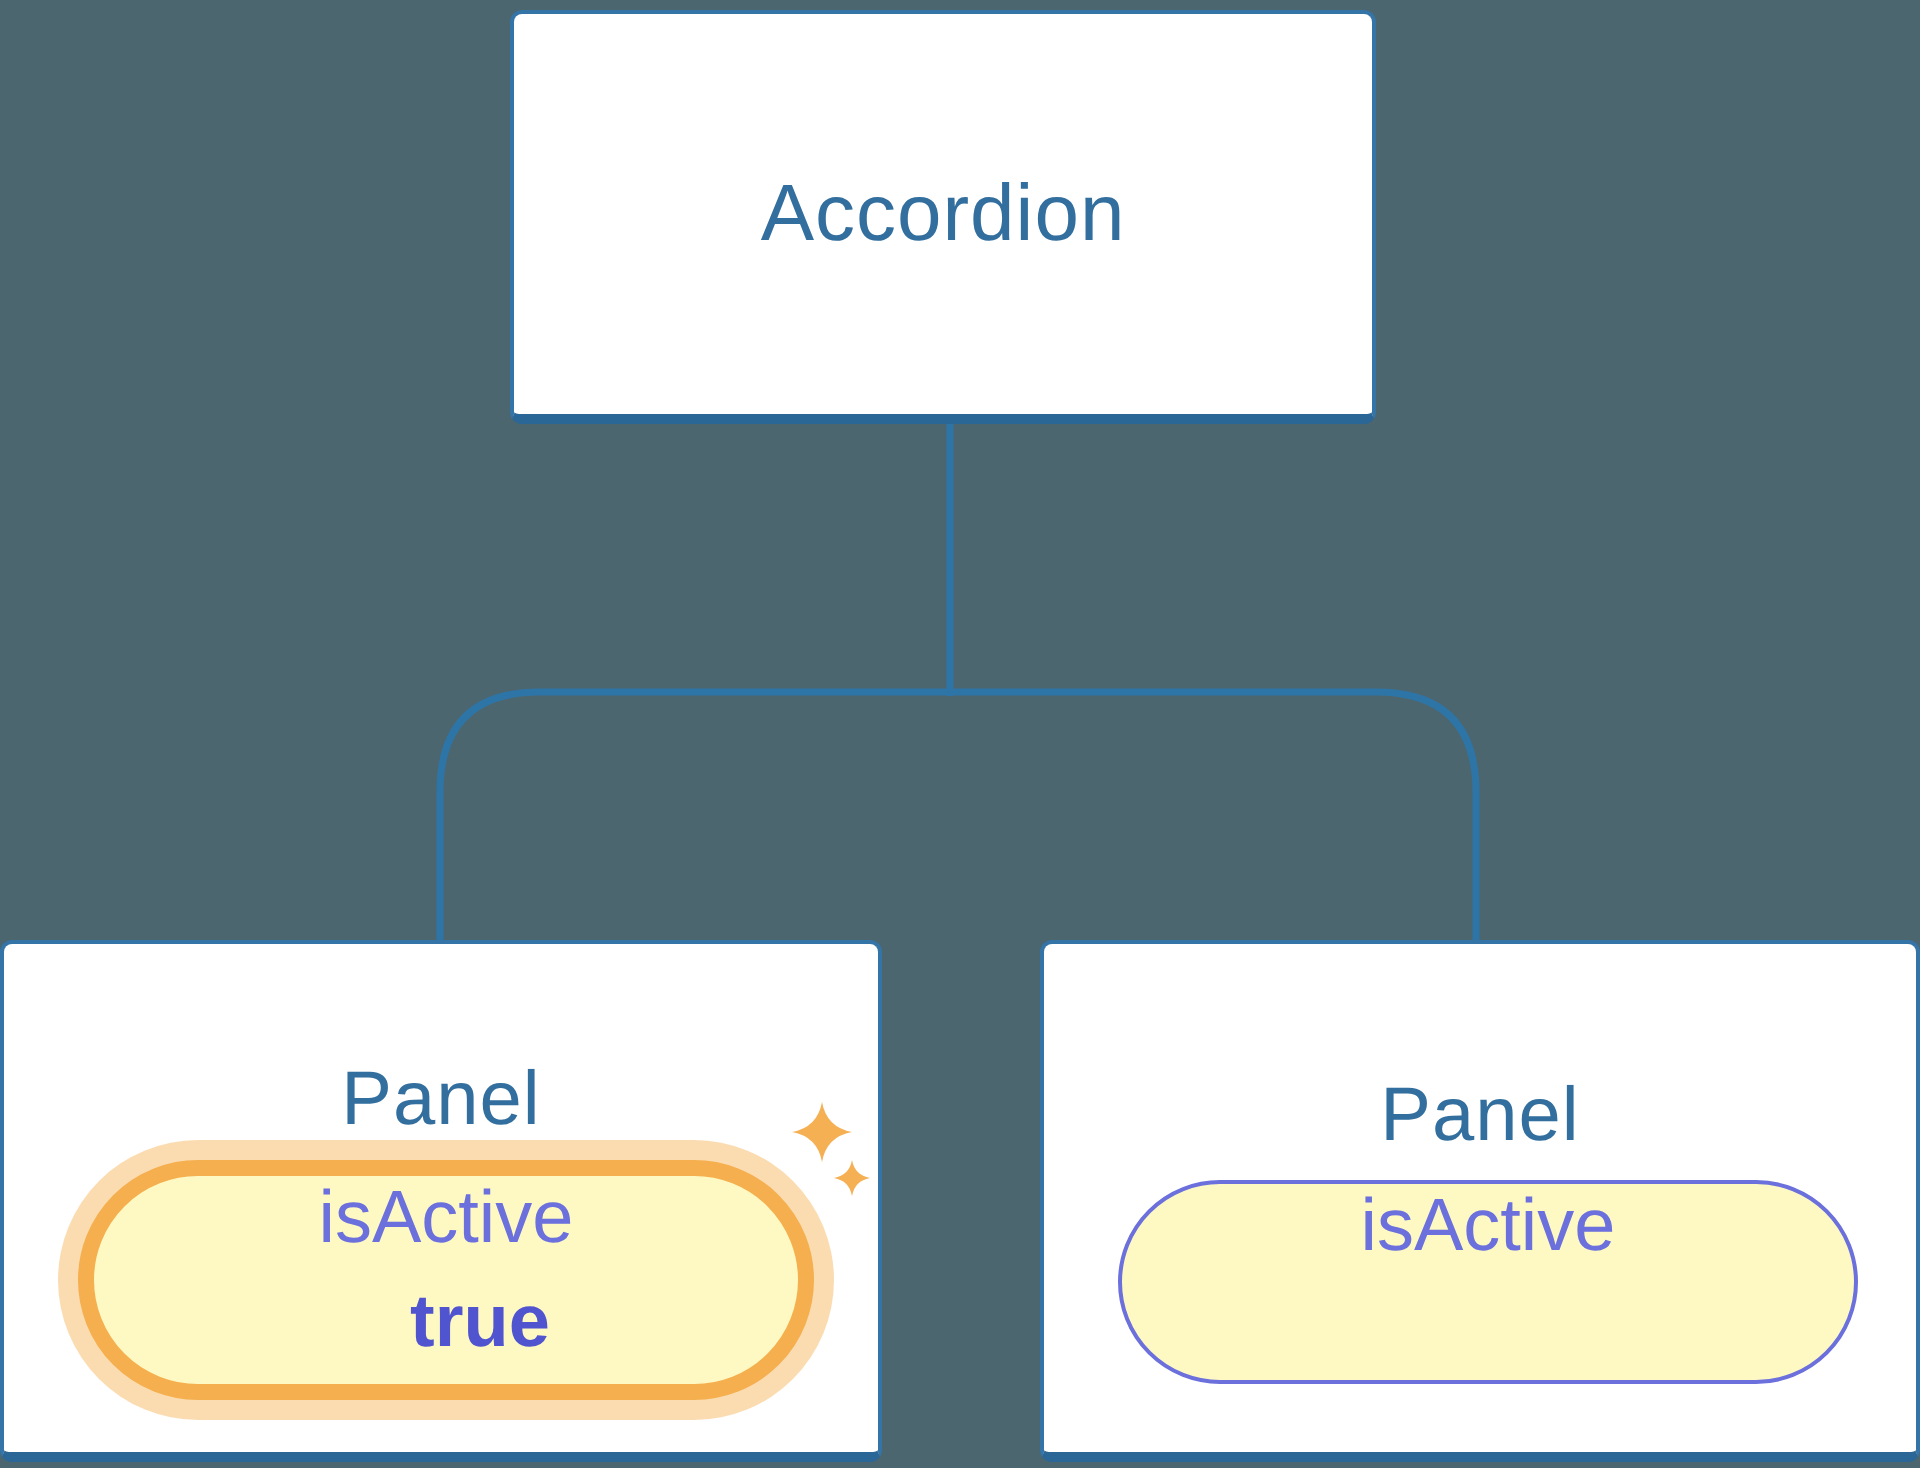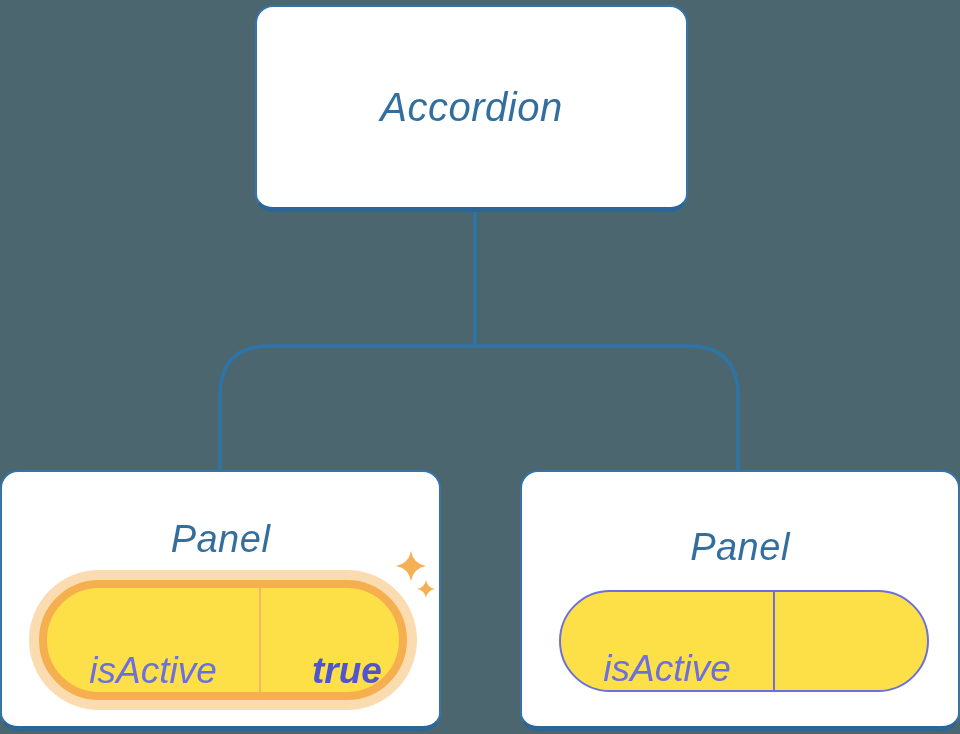--- a/index.html
+++ b/index.html
@@ -4,36 +4,37 @@
 <style>
   html,body{margin:0;padding:0;background:#4C6670;}
   .canvas{
     position:relative;width:960px;height:734px;background:#4C6670;
     overflow:hidden;font-family:"Liberation Sans",sans-serif;
   }
   .connectors{position:absolute;left:0;top:0;z-index:0;}
   .card{
     position:absolute;background:#ffffff;
     border:2px solid #3474A6;border-bottom:5px solid #2A6696;
-    border-radius:18px;box-sizing:border-box;z-index:1;font-style:italic;
+    border-radius:6px;box-sizing:border-box;z-index:1;
   }
   .root-card{left:255px;top:5px;width:433px;height:207px;
     display:flex;align-items:center;justify-content:center;}
   .root-label{font-size:40px;font-weight:500;color:#336F9E;letter-spacing:0.5px;}
   .panel-left{left:0;top:470px;width:441px;height:261px;}
   .panel-right{left:520px;top:470px;width:440px;height:261px;}
   .panel-title{
     position:absolute;left:0;right:0;text-align:center;
-    font-size:38px;line-height:44px;font-weight:500;color:#336F9E;letter-spacing:0.5px;
+    font-size:38px;line-height:44px;font-weight:500;color:#336F9E;letter-spacing:0.5px;margin-top:11px;
   }
   .panel-left .panel-title{top:45px;}
   .panel-right .panel-title{top:53px;}
   .pill{
-    position:absolute;box-sizing:border-box;display:flex;align-items:flex-end;
-    background:#fde047;
+    position:absolute;box-sizing:border-box;display:flex;align-items:center;
+    background:#fef9c3;
+    flex-direction:column;
   }
   .pill-active{
     left:37px;top:108px;width:368px;height:120px;
     border:8px solid #F5AF4E;border-radius:60px;
     box-shadow:0 0 0 10px rgba(246,178,82,0.45);
   }
   .pill-inactive{
     left:37px;top:118px;width:370px;height:102px;
     border:2px solid #6B70DC;border-radius:51px;
   }

